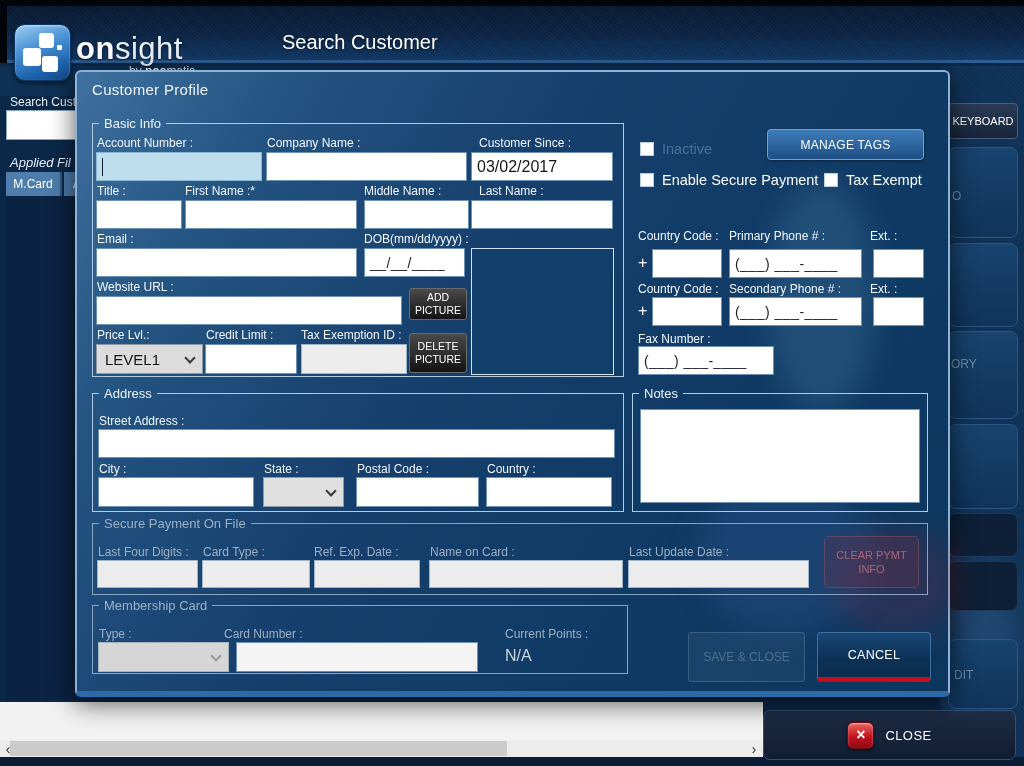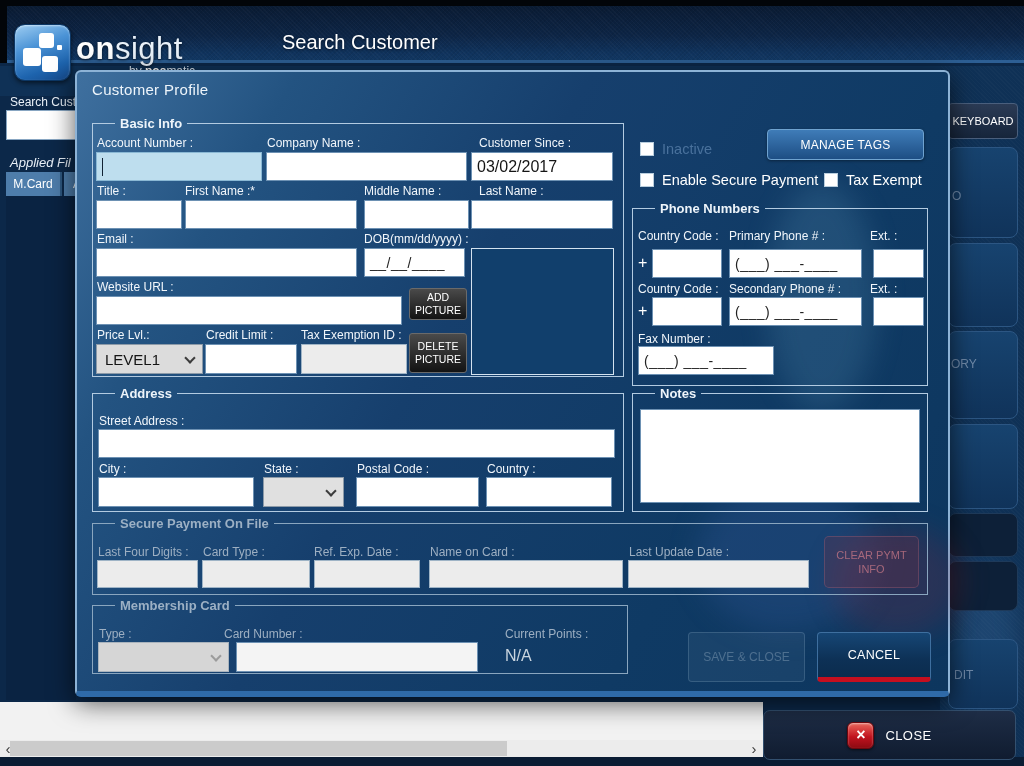--- a/index.html
+++ b/index.html
@@ -80,21 +80,21 @@
 
   
   .dialog { position:absolute; left:75px; top:70px; width:875px; height:627px; z-index:10;
     background:linear-gradient(120deg,#3f709f 0%,#235381 18%,#163f6d 42%,#0f3a64 72%,#0d365e 100%);
     border:2px solid #8db3d6; border-bottom:6px solid #2f6aa8; border-radius:6px;
     box-shadow:0 6px 26px rgba(0,0,0,.65); }
   .blob { position:absolute; border-radius:50%; filter:blur(14px); pointer-events:none; }
   .dlg-title { position:absolute; left:15px; top:9px; font-size:15px; color:#eef5fb; letter-spacing:.3px; }
 
   .grp { position:absolute; border:1px solid #b3cbe1; background:transparent; min-width:0; }
-  .grp legend { font-size:13px; color:#edf4fa; padding:0 5px; margin-left:22px;font-weight:bold; }
+  .grp legend { font-size:13px; color:#edf4fa; padding:0 5px; margin-left:6px; }
   .grp.dim { border-color:#8aa6bf; }
   .grp.dim legend { color:#9cb0c4; }
 
   .d-lbl { position:absolute; font-size:12px; color:#f1f6fb; white-space:nowrap; }
   .d-lbl.dim { color:#9dafc2; }
 
   .inp { position:absolute; background:#fff; border:1px solid #6d91b3; display:flex; align-items:center;
     padding:0 5px; font-size:15px; color:#151515; }
   .inp.focus { background:#bedeee; border-color:#8ab8d4; }
   .inp.dis { background:#ececec; border-color:#9fb4c6; }
@@ -189,23 +189,20 @@
   <div class="dialog">
     <div class="blob" style="left:690px;top:110px;width:110px;height:230px;background:rgba(110,170,205,.18);"></div>
     <div class="blob" style="left:620px;top:410px;width:180px;height:150px;background:rgba(60,95,165,.25);"></div>
     <div class="blob" style="left:755px;top:455px;width:130px;height:110px;background:rgba(135,35,60,.22);"></div>
 
     <div class="dlg-title">Customer Profile</div>
 
     <fieldset class="grp" style="left:15px;top:44px;width:532px;height:261px;">
       <legend>Basic Info</legend>
     </fieldset>
-    <fieldset class="grp" style="left:555px;top:129px;width:296px;height:185px;">
-      <legend>Phone Numbers</legend>
-    </fieldset>
     <fieldset class="grp" style="left:15px;top:314px;width:532px;height:126px;">
       <legend>Address</legend>
     </fieldset>
     <fieldset class="grp" style="left:555px;top:314px;width:296px;height:126px;">
       <legend>Notes</legend>
     </fieldset>
     <fieldset class="grp dim" style="left:15px;top:444px;width:836px;height:79px;">
       <legend>Secure Payment On File</legend>
     </fieldset>
     <fieldset class="grp dim" style="left:15px;top:526px;width:536px;height:76px;">

